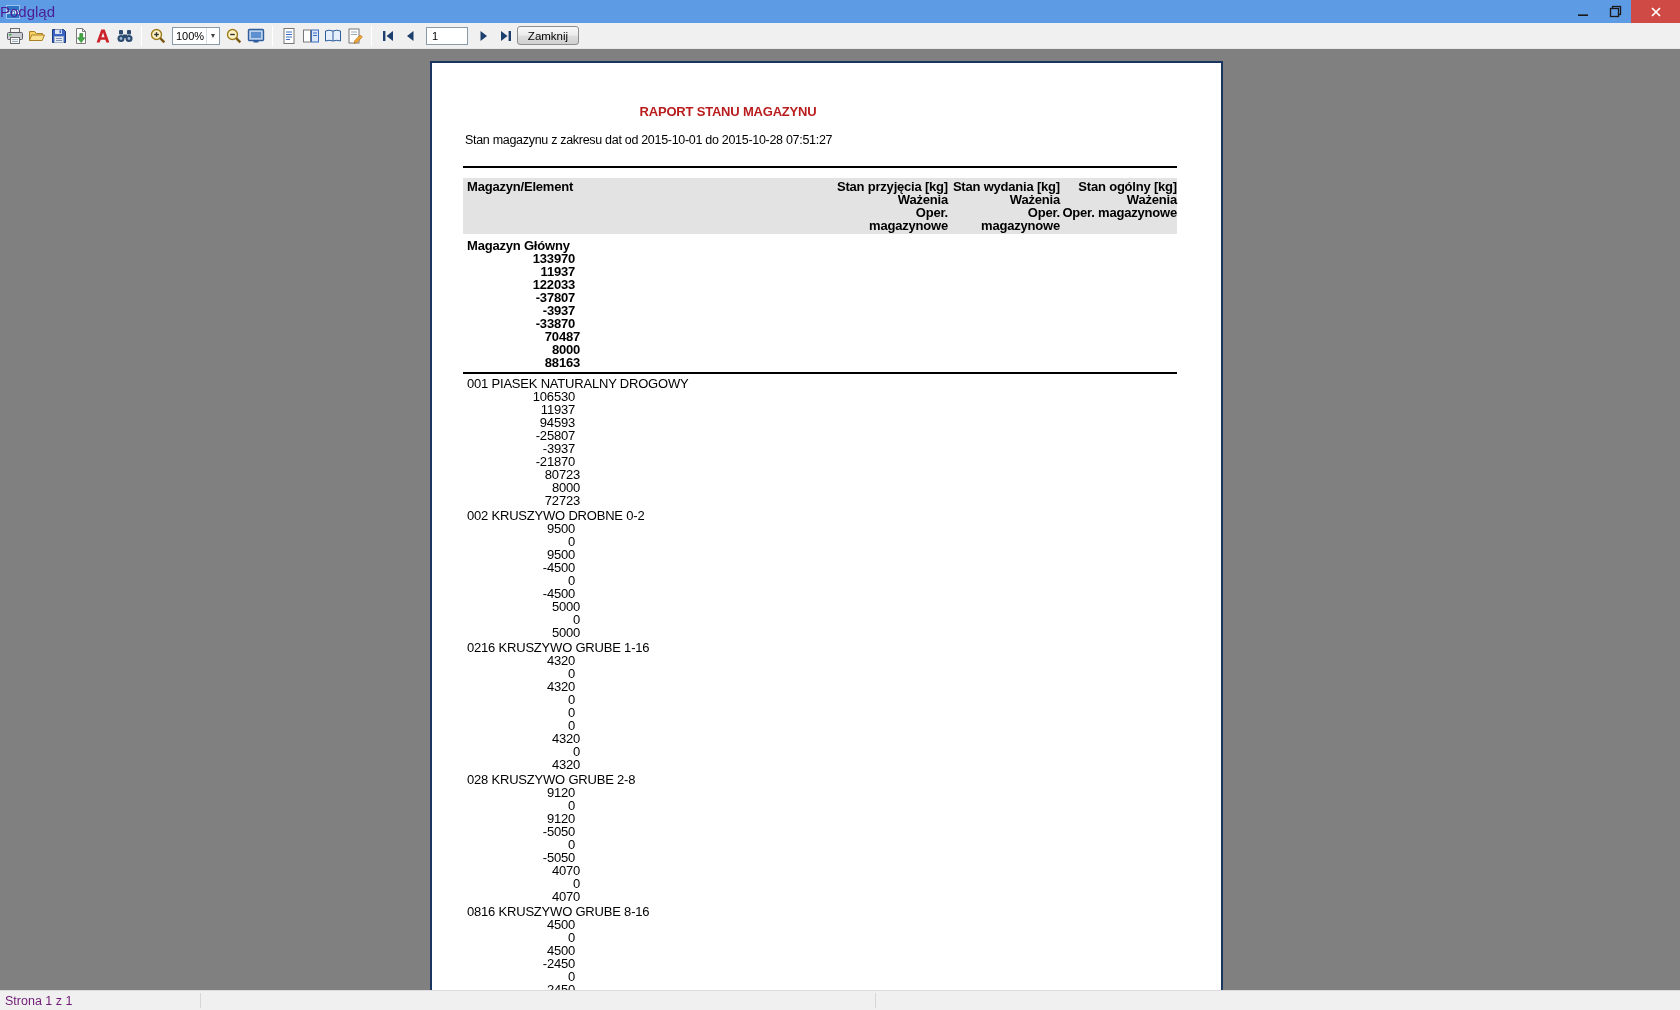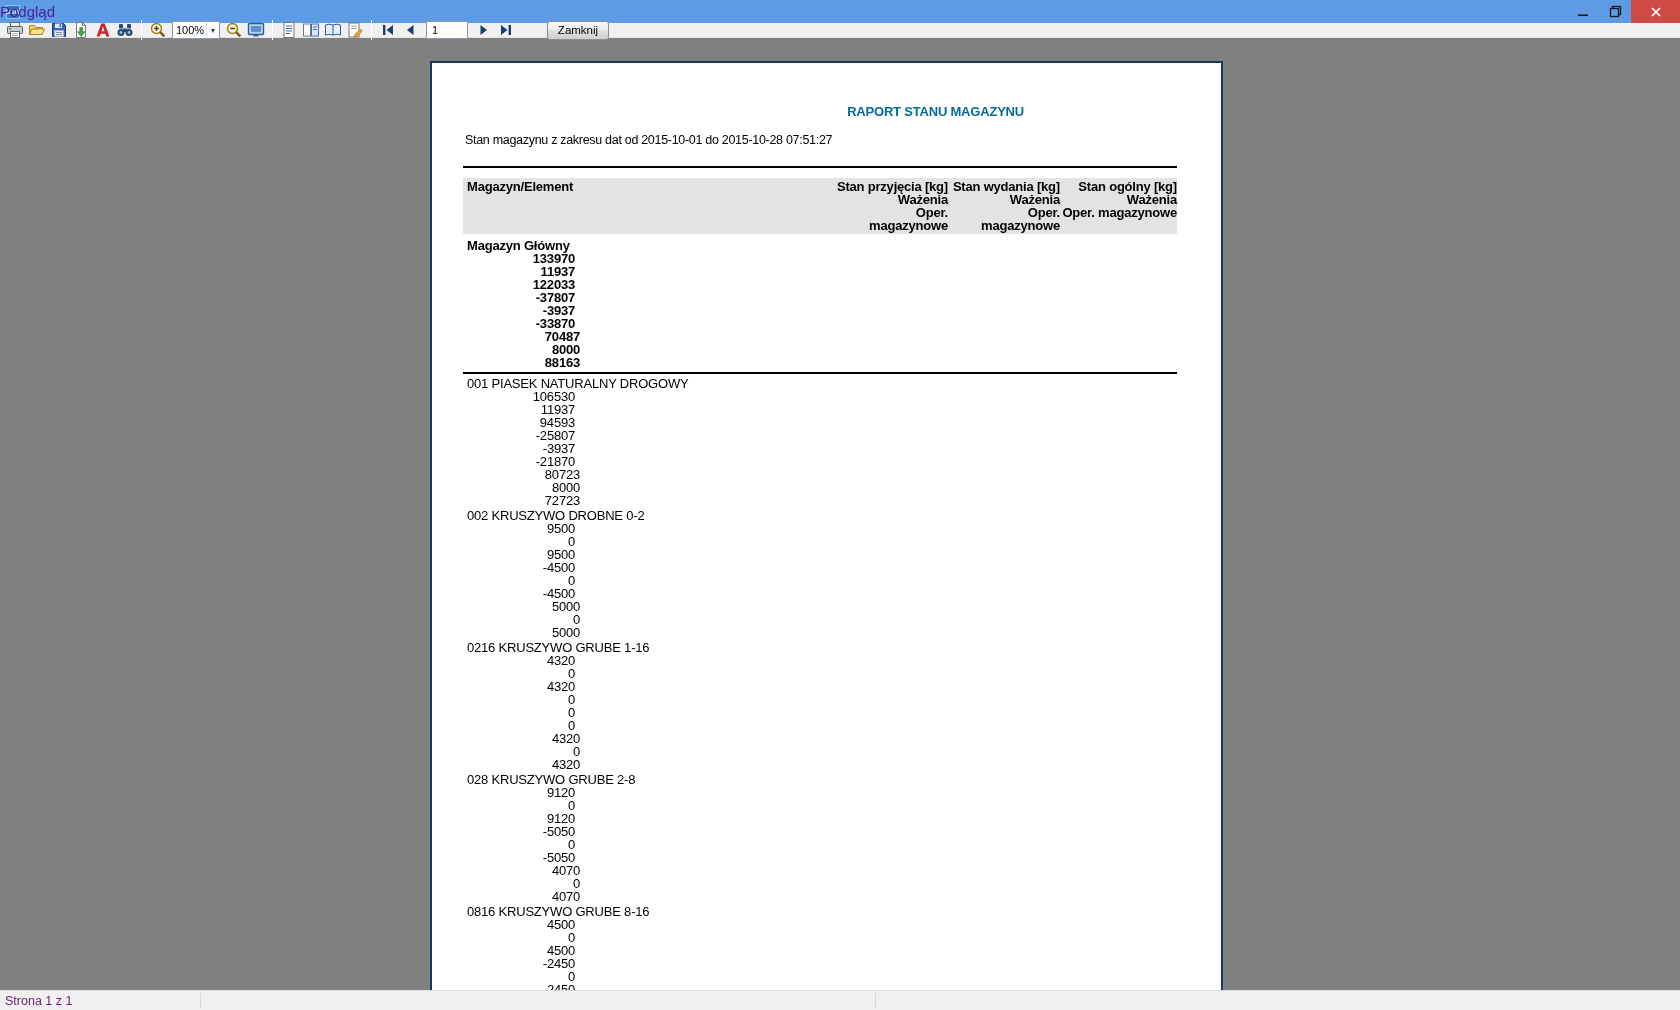--- a/index.html
+++ b/index.html
@@ -24,52 +24,52 @@
   }
   .tb-title {
     position:absolute; left:0; right:0; text-align:left;
     font-size:15px; color:#4c1d95;
   }
   .win-controls { position:absolute; right:0; top:0; height:23px; display:flex; }
   .win-btn { width:32px; height:23px; display:flex; align-items:center; justify-content:center; cursor:default; }
   .win-btn.close { width:49px; background:#cf4a45; }
   
   .toolbar {
-    position:absolute; top:23px; left:0; right:0; height:15px;
+    position:absolute; top:23px; left:0; right:0; height:26px;
     background:#f0f0f0; border-bottom:1px solid #e6e6e6;
     display:flex; align-items:center; padding-left:4px;
   }
   .tbtn { width:22px; height:22px; display:flex; align-items:center; justify-content:center; }
   .sep { width:1px; height:20px; background:#c6c6c6; border-right:1px solid #ffffff; margin:0 5px; }
   .zoom-combo {
     display:flex; align-items:center; width:48px; height:18px;
     background:#fff; border:1px solid #8a9aa9; margin:0 3px; font-size:11px;
   }
   .zoom-combo .val { flex:1; padding-left:3px; }
   .zoom-combo .dd { width:13px; height:100%; display:flex; align-items:center; justify-content:center; font-size:7px; color:#444; border-left:1px solid #d7dee6; }
   .page-input {
     width:42px; height:18px; background:#fff; border:1px solid #8a9aa9;
     font-size:11px; padding-left:5px; display:flex; align-items:center; margin:0 5px;
   }
   .close-btn {
-    margin-left:30px; width:62px; height:19px;
+    width:62px; height:19px;
     background:linear-gradient(#f7f7f7, #ececec 48%, #dedede 52%, #d0d0d0);
     border:1px solid #8e8e8e; border-radius:3px;
     font-size:11.5px; color:#000;
     display:flex; align-items:center; justify-content:center;
   }
   
   .workspace { position:absolute; top:49px; left:0; right:0; bottom:20px; background:#808080; overflow:hidden; }
   .page {
     position:absolute; left:430px; top:12px; width:793px; bottom:-2px;
     background:#fff; border:2px solid #1a355f; border-bottom:none;
   }
   .report-title {
-    position:absolute; top:41px; left:0; width:592px; text-align:right;
-    font-size:13px; font-weight:bold; letter-spacing:-0.2px; color:#0369a1;
+    position:absolute; top:41px; left:0; width:592px; text-align:center;
+    font-size:13px; font-weight:bold; letter-spacing:-0.2px; color:#b91c1c;
   }
   .report-subtitle { position:absolute; top:70px; left:33px; font-size:12.5px; letter-spacing:-0.3px; color:#000000; }
   .rtable {
     position:absolute; top:103px; left:31px; width:714px;
     border-top:2px solid #000; font-size:13px; letter-spacing:-0.2px; color:#000;
   }
   .thead { margin-top:10px; background:#e3e3e3; display:flex; padding:2px 0; font-weight:bold; }
   .trow { display:flex;flex-direction:column; }
   .lbl { flex:1; line-height:13px; padding-left:4px; }
   .vcol { width:112px; text-align:right; line-height:13px; }

